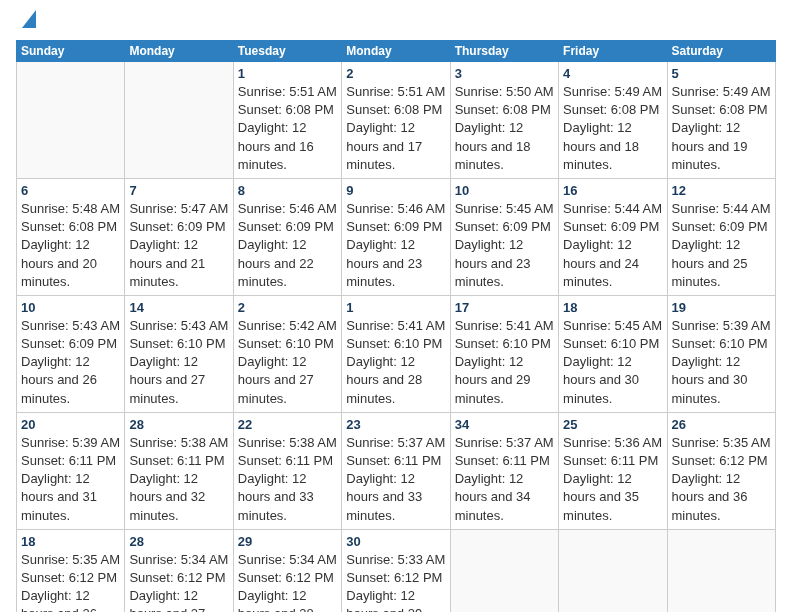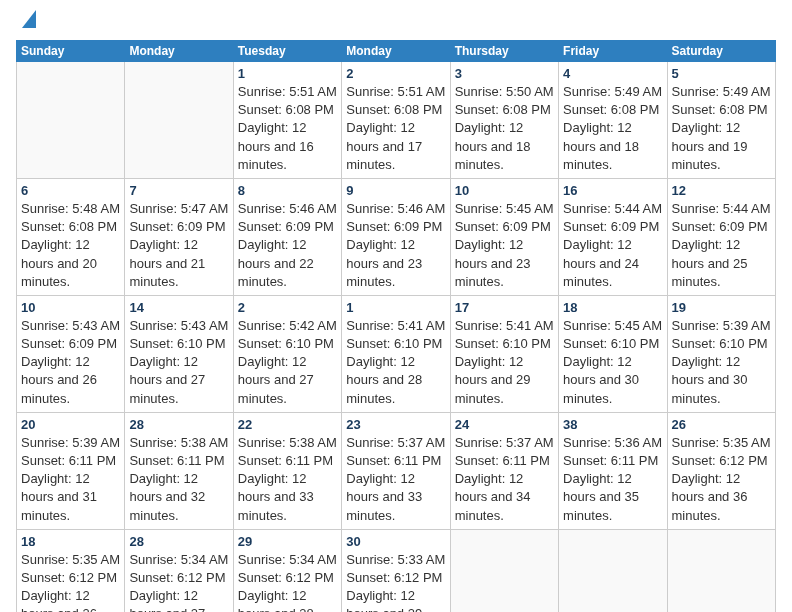--- a/index.html
+++ b/index.html
@@ -254,27 +254,27 @@
 Sunset: 6:11 PM
 Daylight: 12 hours and 33 minutes.</div>
         </td>
         <td>
           <span class="day-num">23</span>
           <div class="cell-info">Sunrise: 5:37 AM
 Sunset: 6:11 PM
 Daylight: 12 hours and 33 minutes.</div>
         </td>
         <td>
-          <span class="day-num">24</span>
+          <span class="day-num">34</span>
           <div class="cell-info">Sunrise: 5:37 AM
 Sunset: 6:11 PM
 Daylight: 12 hours and 34 minutes.</div>
         </td>
         <td>
-          <span class="day-num">38</span>
+          <span class="day-num">25</span>
           <div class="cell-info">Sunrise: 5:36 AM
 Sunset: 6:11 PM
 Daylight: 12 hours and 35 minutes.</div>
         </td>
         <td>
           <span class="day-num">26</span>
           <div class="cell-info">Sunrise: 5:35 AM
 Sunset: 6:12 PM
 Daylight: 12 hours and 36 minutes.</div>
         </td>

